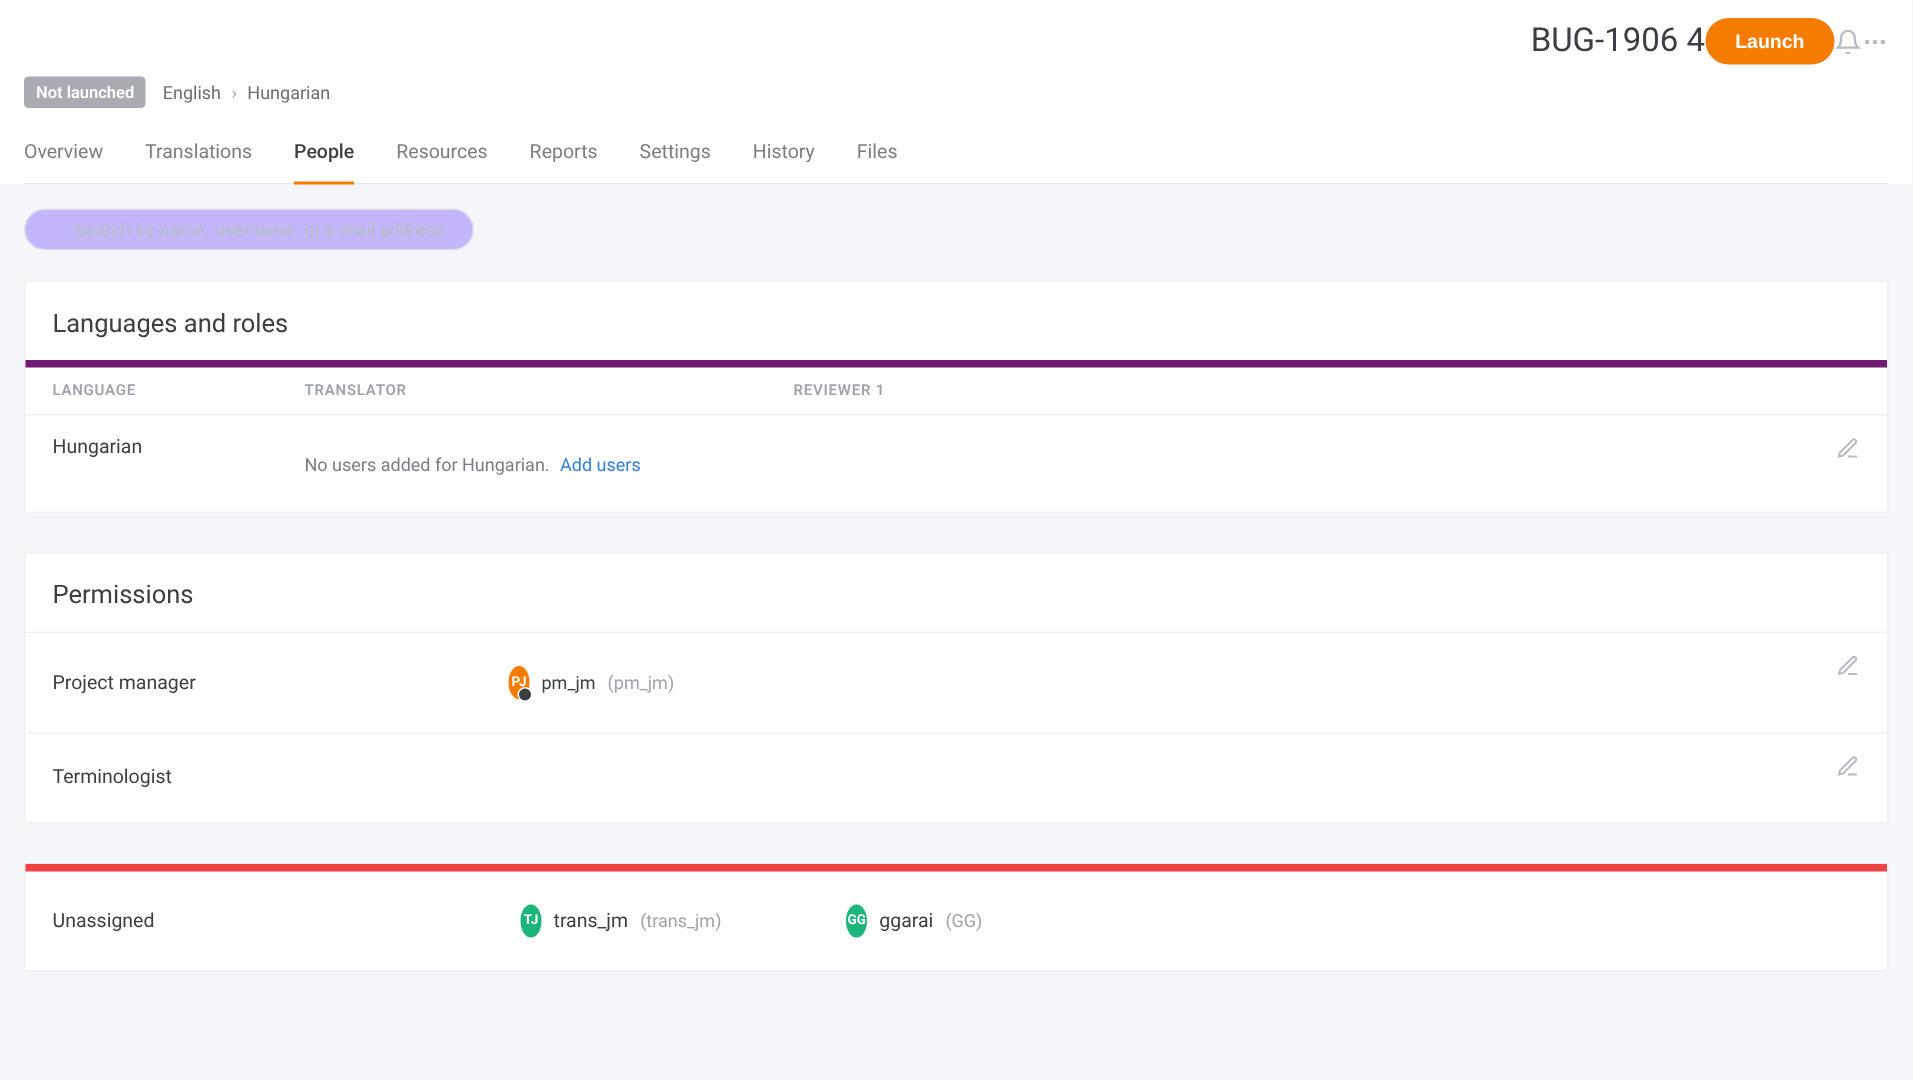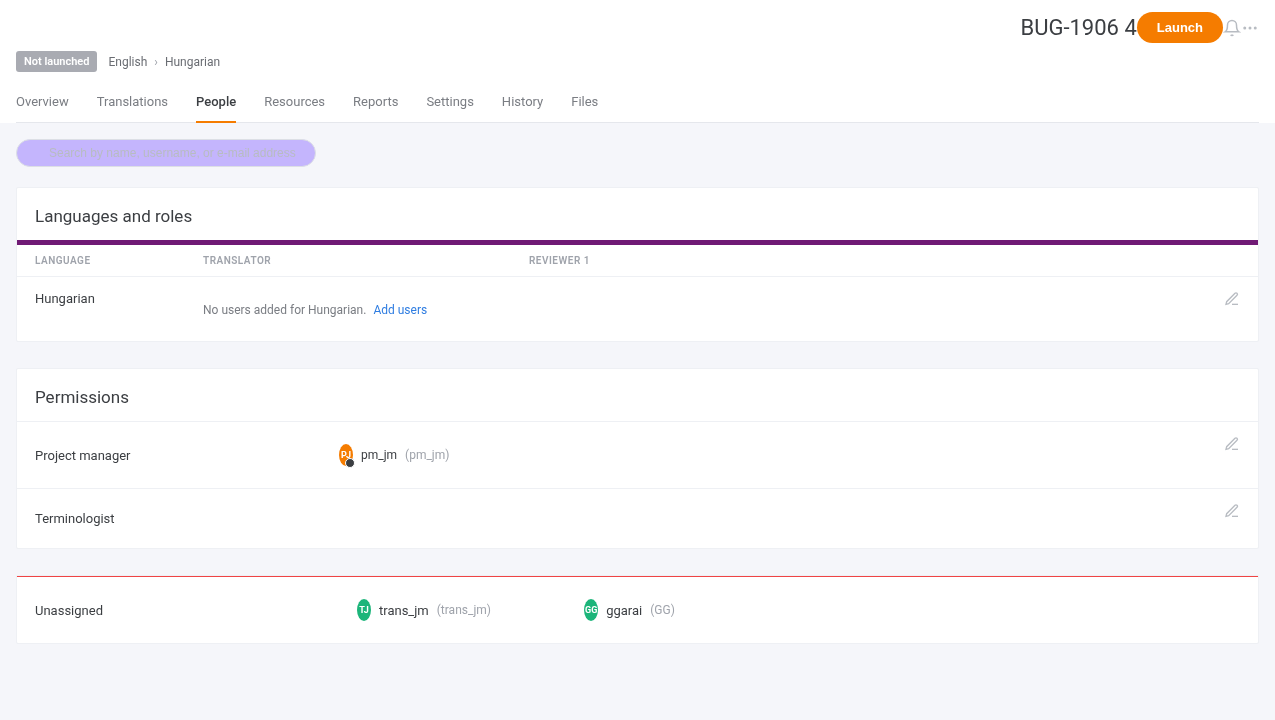--- a/index.html
+++ b/index.html
@@ -186,21 +186,21 @@
     color: #3b3e42;
     display: flex;
     align-items: center;
     gap: 8px;
   }
   .perm-value .muted { color: #9fa3ab; }
   .unassigned-row {
     display: flex;
     align-items: center;
     padding: 22px 18px;
-    border-top: 1px solid #ef4444;
+    border-top: 5px solid #ef4444;
   }
   .unassigned-label {
     width: 312px;
     font-size: 13px;
     color: #3b3e42;
   }
   .user-chip {
     display: inline-flex;
     align-items: center;
     gap: 8px;
@@ -225,21 +225,21 @@
     content: "";
     position: absolute;
     bottom: -2px;
     right: -2px;
     width: 8px;
     height: 8px;
     background: #3b3e42;
     border-radius: 50%;
     border: 1.5px solid #fff;
   }
-  .avatar.green { background: #1cb57a; margin-left: 10px; }
+  .avatar.green { background: #1cb57a; }
   input::placeholder { color: #b8bcc2; }
 </style>
 </head>
 <body>
 
 <div class="top">
   <div class="title-row">
     <div class="title">BUG-1906 4</div>
     <div class="title-actions">
       <button class="launch-btn">Launch</button>

